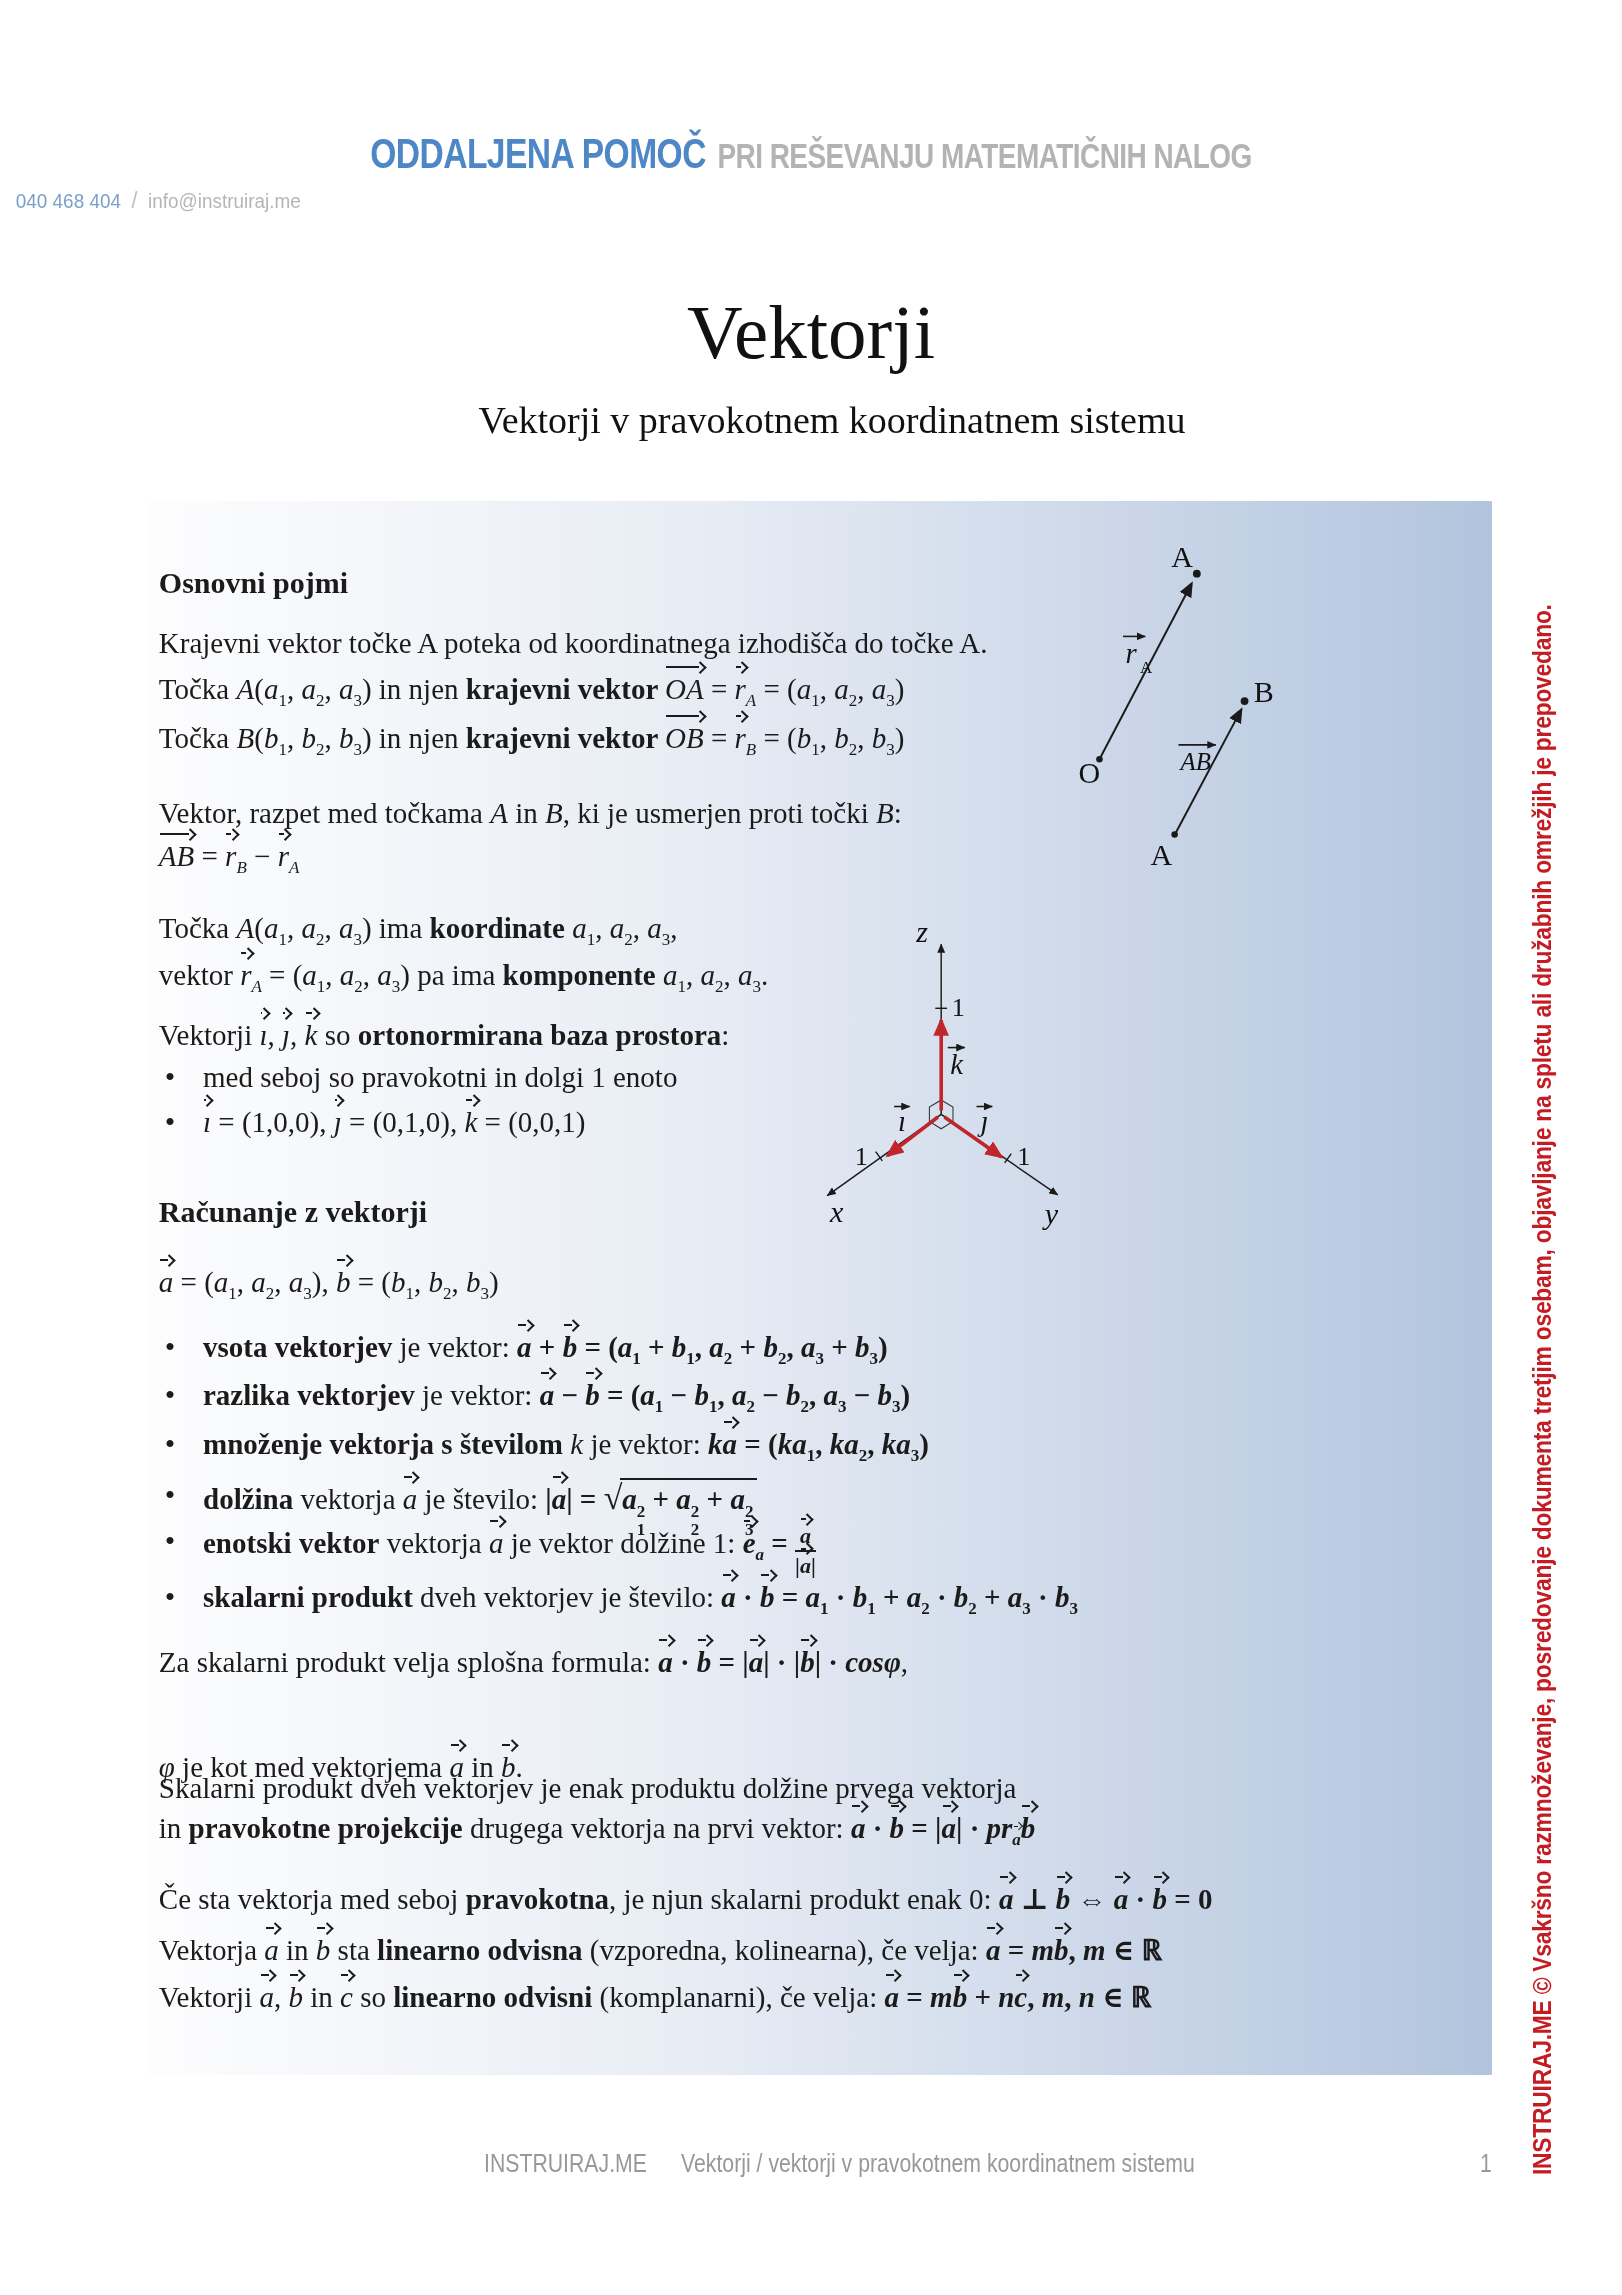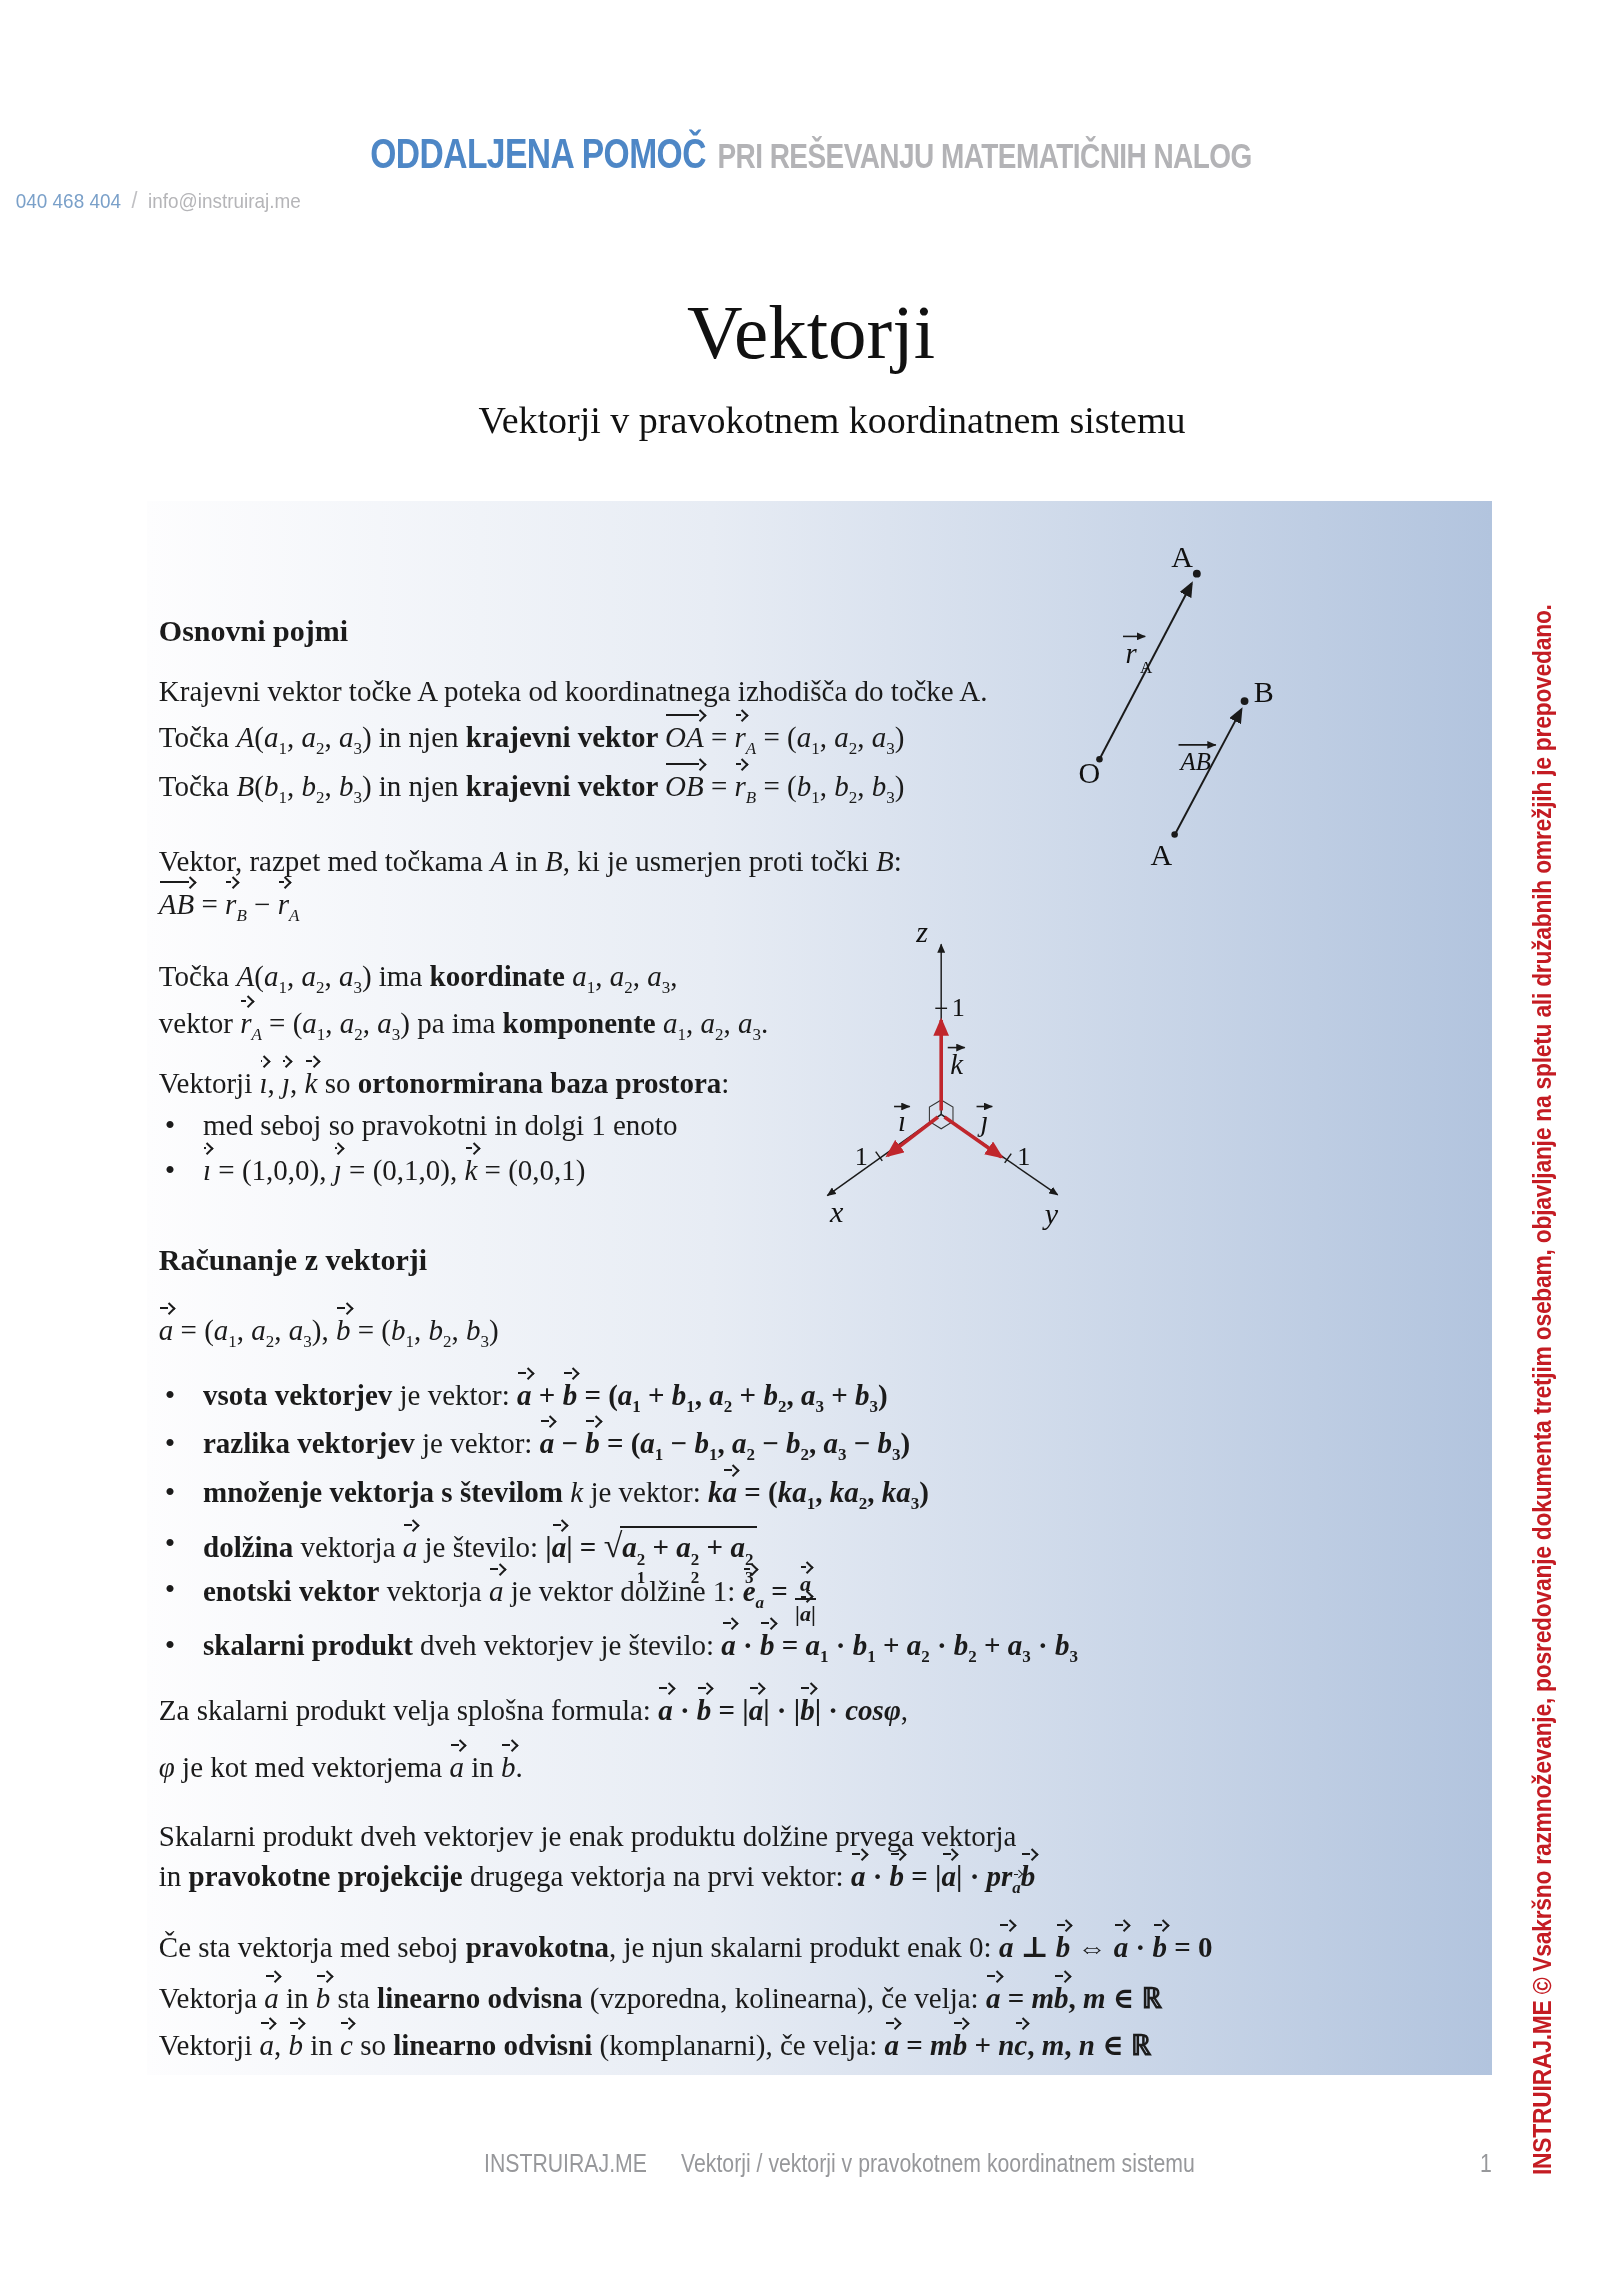--- a/index.html
+++ b/index.html
@@ -19,21 +19,21 @@
   .hsep{color:#c0c0c3;margin:0 11.8px;font-size:23.6px;}
   .email{color:#b5b5b8;}
 
   
   .title{position:absolute;top:288px;left:0;width:100%;text-align:center;font-size:77px;color:#111;}
   .subtitle{position:absolute;top:398px;left:0;width:100%;text-align:center;font-size:38px;color:#111;margin-left:21px;}
 
   
   .contentbox{position:absolute;left:147px;top:501px;width:1345px;height:1574px;
       background:linear-gradient(to right, var(--box_left) 0%, var(--box_mid) 42%, var(--box_right) 100%);}
-  .cl{position:absolute;left:11.8px;white-space:nowrap;font-size:29px;line-height:1.25;color:var(--text);margin-top:48px;}
+  .cl{position:absolute;left:11.8px;white-space:nowrap;font-size:29px;line-height:1.25;color:var(--text);}
   .cl.h{font-size:30px;font-weight:700;}
   .cl.bullet{left:0;padding-left:56px;}
   .cl.bullet::before{content:"\2022";position:absolute;left:17.7px;top:-1.3px;font-size:30px;}
 
   .bd{font-weight:700;}
   .it{font-style:italic;}
   .sb{font-size:17px;vertical-align:-6.5px;}
   .vec{position:relative;display:inline-block;}
   .vec::before{content:"";position:absolute;left:1.3px;right:5.2px;top:-5.2px;border-top:2px solid currentColor;}
   .vec::after{content:"";position:absolute;right:-0.7px;top:-8.5px;width:6.5px;height:6.5px;
@@ -166,21 +166,21 @@
             </span><span class="bd"> + </span><span class="bd it">a</span><span class="stack bd">
               <span>2</span>
               <span>2</span>
             </span><span class="bd"> + </span><span class="bd it">a</span><span class="stack bd">
               <span>2</span>
               <span>3</span>
             </span></span></span></div>
       <div class="cl bullet" style="top: 1022px;"><span class="bd">enotski vektor</span><span> vektorja </span><span class="vec it">a</span><span> je vektor dolžine 1: </span><span class="vec it bd">e</span><span class="sb it bd">a</span><span class="bd"> = </span><span class="frac"><span class="num"><span class="vec it bd">a</span></span><span class="den"><span class="bd">|</span><span class="vec it bd">a</span><span class="bd">|</span></span></span></div>
       <div class="cl bullet" style="top: 1078px;"><span class="bd">skalarni produkt</span><span> dveh vektorjev je število: </span><span class="vec it bd">a</span><span class="bd"> · </span><span class="vec it bd">b</span><span class="bd"> = </span><span class="bd it">a</span><span class="sb bd">1</span><span class="bd"> · </span><span class="bd it">b</span><span class="sb bd">1</span><span class="bd"> + </span><span class="bd it">a</span><span class="sb bd">2</span><span class="bd"> · </span><span class="bd it">b</span><span class="sb bd">2</span><span class="bd"> + </span><span class="bd it">a</span><span class="sb bd">3</span><span class="bd"> · </span><span class="bd it">b</span><span class="sb bd">3</span></div>
       <div class="cl" style="top: 1143px;"><span>Za skalarni produkt velja splošna formula: </span><span class="vec it bd">a</span><span class="bd"> · </span><span class="vec it bd">b</span><span class="bd"> = |</span><span class="vec it bd">a</span><span class="bd">| · |</span><span class="vec it bd">b</span><span class="bd">| · </span><span class="bd it">cosφ</span><span>,</span></div>
-      <div class="cl" style="top: 1200px; text-align: right;"><span class="it">φ</span><span> je kot med vektorjema </span><span class="vec it">a</span><span> in </span><span class="vec it">b</span><span>.</span></div>
+      <div class="cl" style="top: 1248px; text-align: right;"><span class="it">φ</span><span> je kot med vektorjema </span><span class="vec it">a</span><span> in </span><span class="vec it">b</span><span>.</span></div>
       <div class="cl" style="top: 1269px;"><span>Skalarni produkt dveh vektorjev je enak produktu dolžine prvega vektorja</span></div>
       <div class="cl" style="top: 1309px;"><span>in </span><span class="bd">pravokotne projekcije</span><span> drugega vektorja na prvi vektor: </span><span class="vec it bd">a</span><span class="bd"> · </span><span class="vec it bd">b</span><span class="bd"> = |</span><span class="vec it bd">a</span><span class="bd">| · </span><span class="bd it">pr</span><span class="sb vec it bd">a</span><span class="vec it bd">b</span></div>
       <div class="cl" style="top: 1380px;"><span>Če sta vektorja med seboj </span><span class="bd">pravokotna</span><span>, je njun skalarni produkt enak 0: </span><span class="vec it bd">a</span><span class="bd"> ⊥ </span><span class="vec it bd">b</span><span class="bd"> ⇔ </span><span class="vec it bd">a</span><span class="bd"> · </span><span class="vec it bd">b</span><span class="bd"> = 0</span></div>
       <div class="cl" style="top: 1431px;"><span>Vektorja </span><span class="vec it">a</span><span> in </span><span class="vec it">b</span><span> sta </span><span class="bd">linearno odvisna</span><span> (vzporedna, kolinearna), če velja: </span><span class="vec it bd">a</span><span class="bd"> = </span><span class="bd it">m</span><span class="vec it bd">b</span><span class="bd">, </span><span class="bd it">m</span><span class="bd"> ∈ ℝ</span></div>
       <div class="cl" style="top: 1478px;"><span>Vektorji </span><span class="vec it">a</span><span>, </span><span class="vec it">b</span><span> in </span><span class="vec it">c</span><span> so </span><span class="bd">linearno odvisni</span><span> (komplanarni), če velja: </span><span class="vec it bd">a</span><span class="bd"> = </span><span class="bd it">m</span><span class="vec it bd">b</span><span class="bd"> + </span><span class="bd it">n</span><span class="vec it bd">c</span><span class="bd">, </span><span class="bd it">m</span><span class="bd">, </span><span class="bd it">n</span><span class="bd"> ∈ ℝ</span></div>
     </div>
 
   <div class="wm">INSTRUIRAJ.ME © Vsakršno razmnoževanje, posredovanje dokumenta tretjim osebam, objavljanje na spletu ali družabnih omrežjih je prepovedano.</div>
 
   <div class="ft" style="left:484px;">INSTRUIRAJ.ME</div>

